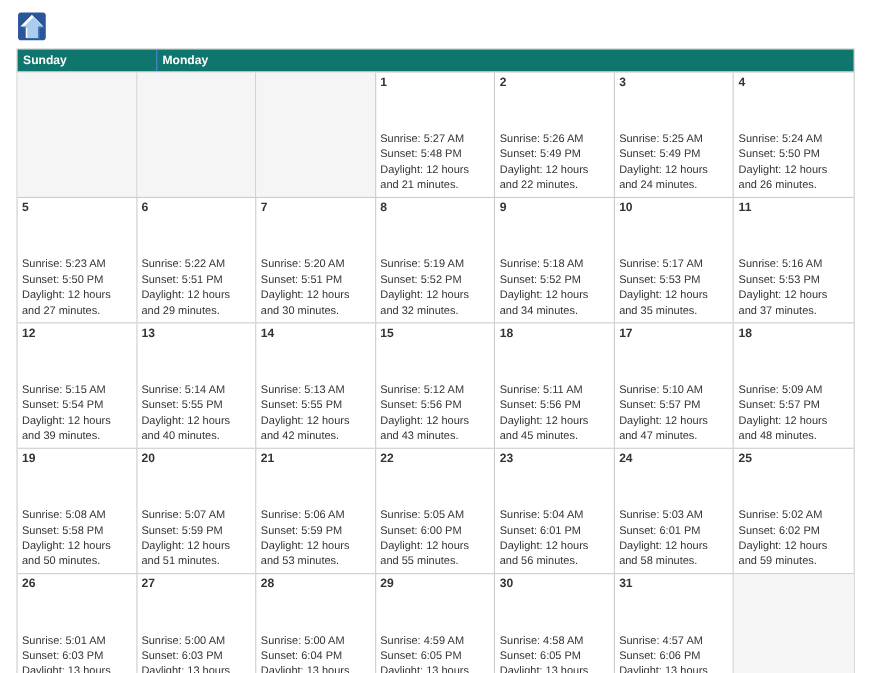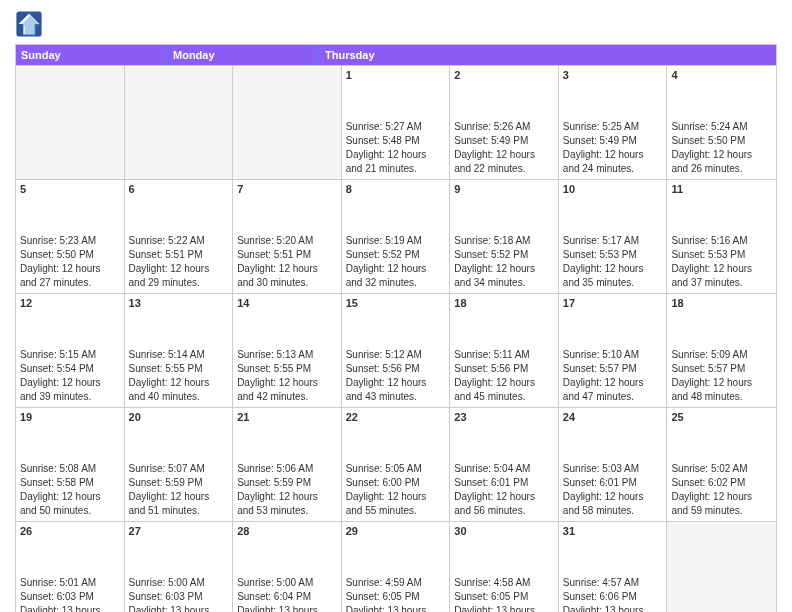--- a/index.html
+++ b/index.html
@@ -52,22 +52,22 @@
       color: #555;
     }
     .calendar {
       flex: 1;
       display: flex;
       flex-direction: column;
       border: 1px solid #ccc;
     }
     .cal-header {
       display: grid;
-      grid-template-columns: repeat(5, 1fr);
-      background: #8b5cf6;
+      grid-template-columns: repeat(6, 1fr);
+      background: #0f766e;
     }
     .cal-header-cell {
       color: #fff;
       font-size: 11px;
       font-weight: bold;
       padding: 4px 5px;
       border-right: 1px solid #5585d8;
       text-align: left;
     }
     .cal-header-cell:last-child { border-right: none; }
@@ -124,21 +124,20 @@
     <div class="title-block">
       <div class="month-title"></div>
       <div class="subtitle"></div>
     </div>
   </div>
 
   <div class="calendar">
     <div class="cal-header">
     <div class="cal-header-cell">Sunday</div>
         <div class="cal-header-cell">Monday</div>
-        <div class="cal-header-cell">Thursday</div>
       </div>
     <div class="cal-body">
     <div class="cal-row">
           <div class="cal-cell empty"></div>
           <div class="cal-cell empty"></div>
           <div class="cal-cell empty"></div>
           <div class="cal-cell">
             <span class="day-num">1</span>
             <div class="cell-info" style="white-space: pre-line;">Sunrise: 5:27 AM
 Sunset: 5:48 PM

